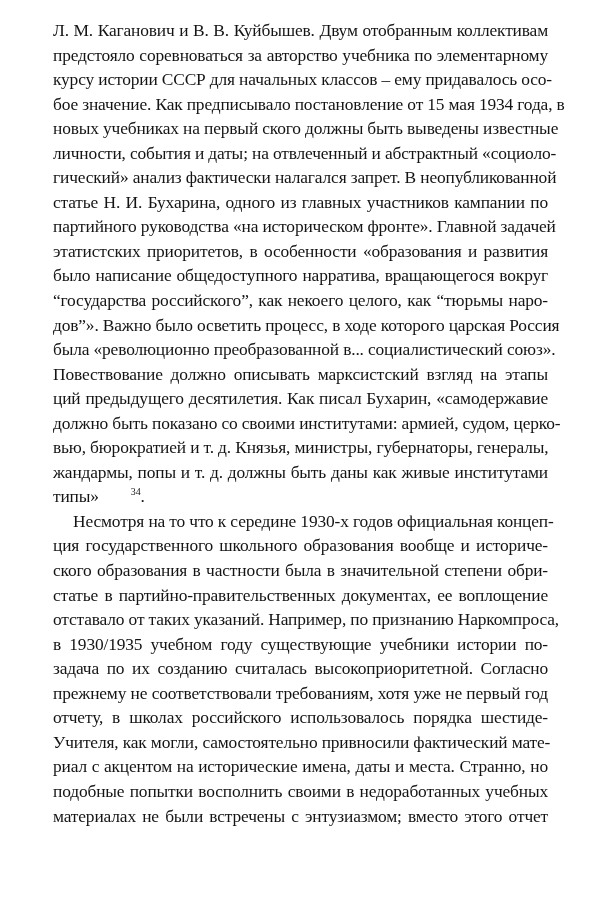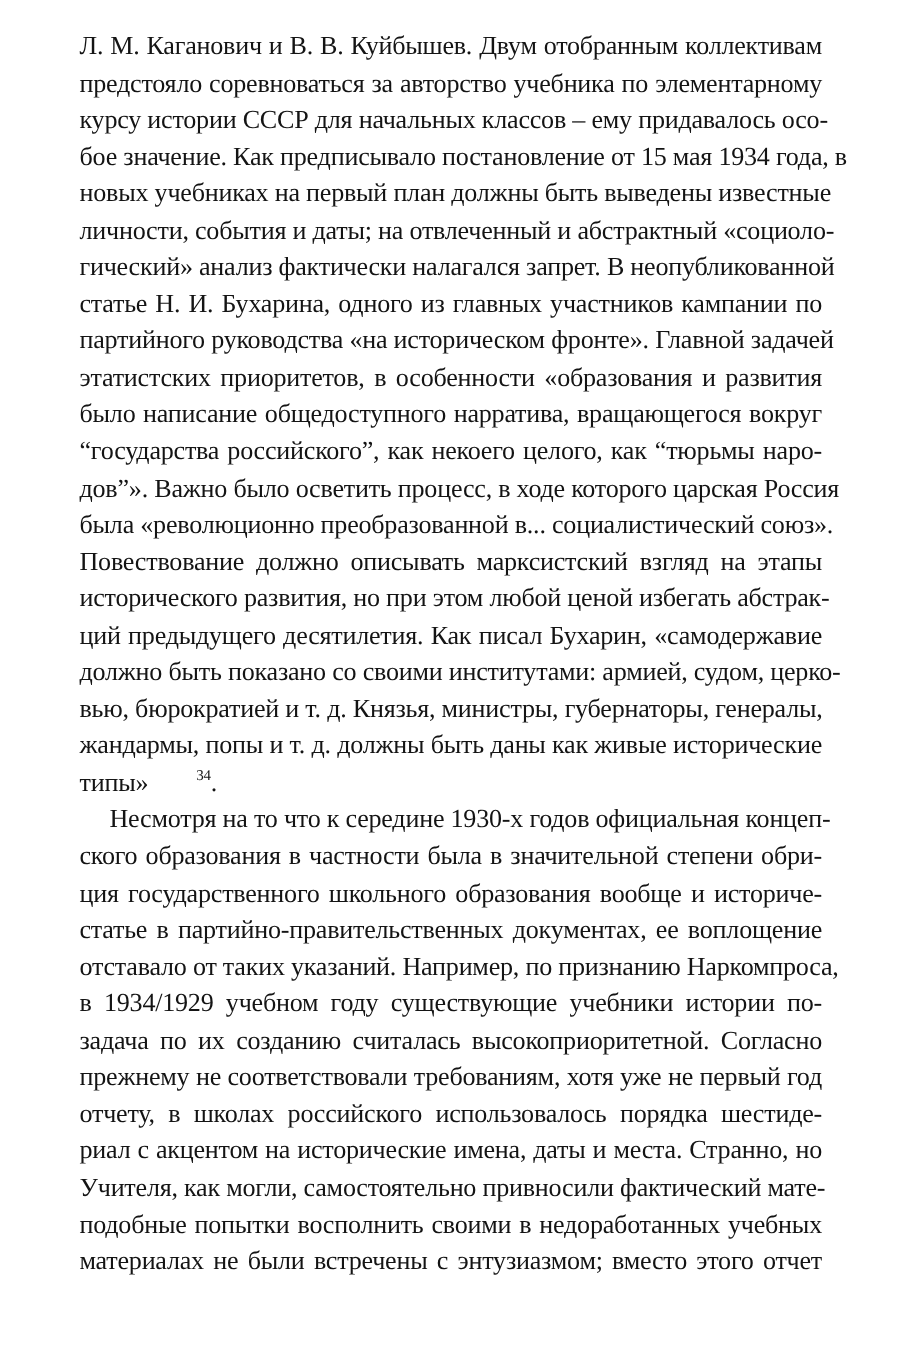--- a/index.html
+++ b/index.html
@@ -55,48 +55,47 @@
   </style>
 </head>
 <body>
 
 <div class="page">
   <div id="para-0">
       <span class="line"><span>Л. М. Каганович и В. В. Куйбышев. Двум отобранным коллективам</span></span>
       <span class="line"><span>предстояло соревноваться за авторство учебника по элементарному</span></span>
       <span class="line"><span>курсу истории СССР для начальных классов – ему придавалось осо-</span></span>
       <span class="line"><span>бое значение. Как предписывало постановление от 15 мая 1934 года, в</span></span>
-      <span class="line"><span>новых учебниках на первый план должны быть выведены известные</span></span>
+      <span class="line"><span>новых учебниках на первый ского должны быть выведены известные</span></span>
       <span class="line"><span>личности, события и даты; на отвлеченный и абстрактный «социоло-</span></span>
       <span class="line"><span>гический» анализ фактически налагался запрет. В неопубликованной</span></span>
       <span class="line"><span>статье Н. И. Бухарина, одного из главных участников кампании по</span></span>
       <span class="line"><span>партийного руководства «на историческом фронте». Главной задачей</span></span>
       <span class="line"><span>этатистских приоритетов, в особенности «образования и развития</span></span>
       <span class="line"><span>было написание общедоступного нарратива, вращающегося вокруг</span></span>
       <span class="line"><span>“государства российского”, как некоего целого, как “тюрьмы наро-</span></span>
       <span class="line"><span>дов”». Важно было осветить процесс, в ходе которого царская Россия</span></span>
       <span class="line"><span>была «революционно преобразованной в... социалистический союз».</span></span>
       <span class="line"><span>Повествование должно описывать марксистский взгляд на этапы</span></span>
-      <span class="line"><span>исторического развития, но при этом любой ценой избегать абстрак-</span></span>
       <span class="line"><span>ций предыдущего десятилетия. Как писал Бухарин, «самодержавие</span></span>
       <span class="line"><span>должно быть показано со своими институтами: армией, судом, церко-</span></span>
       <span class="line"><span>вью, бюрократией и т. д. Князья, министры, губернаторы, генералы,</span></span>
-      <span class="line"><span>жандармы, попы и т. д. должны быть даны как живые исторические</span></span>
+      <span class="line"><span>жандармы, попы и т. д. должны быть даны как живые институтами</span></span>
       <span class="line last"><span>типы»</span><sup>34</sup><span>.</span></span>
     </div>
   <div id="para-1">
       <span class="line indent"><span>Несмотря на то что к середине 1930-х годов официальная концеп-</span></span>
+      <span class="line"><span>ция государственного школьного образования вообще и историче-</span></span>
       <span class="line"><span>ского образования в частности была в значительной степени обри-</span></span>
-      <span class="line"><span>ция государственного школьного образования вообще и историче-</span></span>
       <span class="line"><span>статье в партийно-правительственных документах, ее воплощение</span></span>
       <span class="line"><span>отставало от таких указаний. Например, по признанию Наркомпроса,</span></span>
-      <span class="line"><span>в 1934/1929 учебном году существующие учебники истории по-</span></span>
+      <span class="line"><span>в 1930/1935 учебном году существующие учебники истории по-</span></span>
       <span class="line"><span>задача по их созданию считалась высокоприоритетной. Согласно</span></span>
       <span class="line"><span>прежнему не соответствовали требованиям, хотя уже не первый год</span></span>
       <span class="line"><span>отчету, в школах российского использовалось порядка шестиде-</span></span>
+      <span class="line"><span>Учителя, как могли, самостоятельно привносили фактический мате-</span></span>
       <span class="line"><span>риал с акцентом на исторические имена, даты и места. Странно, но</span></span>
-      <span class="line"><span>Учителя, как могли, самостоятельно привносили фактический мате-</span></span>
       <span class="line"><span>подобные попытки восполнить своими в недоработанных учебных</span></span>
       <span class="line"><span>материалах не были встречены с энтузиазмом; вместо этого отчет</span></span>
     </div>
 </div>
 
 <div class="page-number">45</div>
 
 </body></html>

